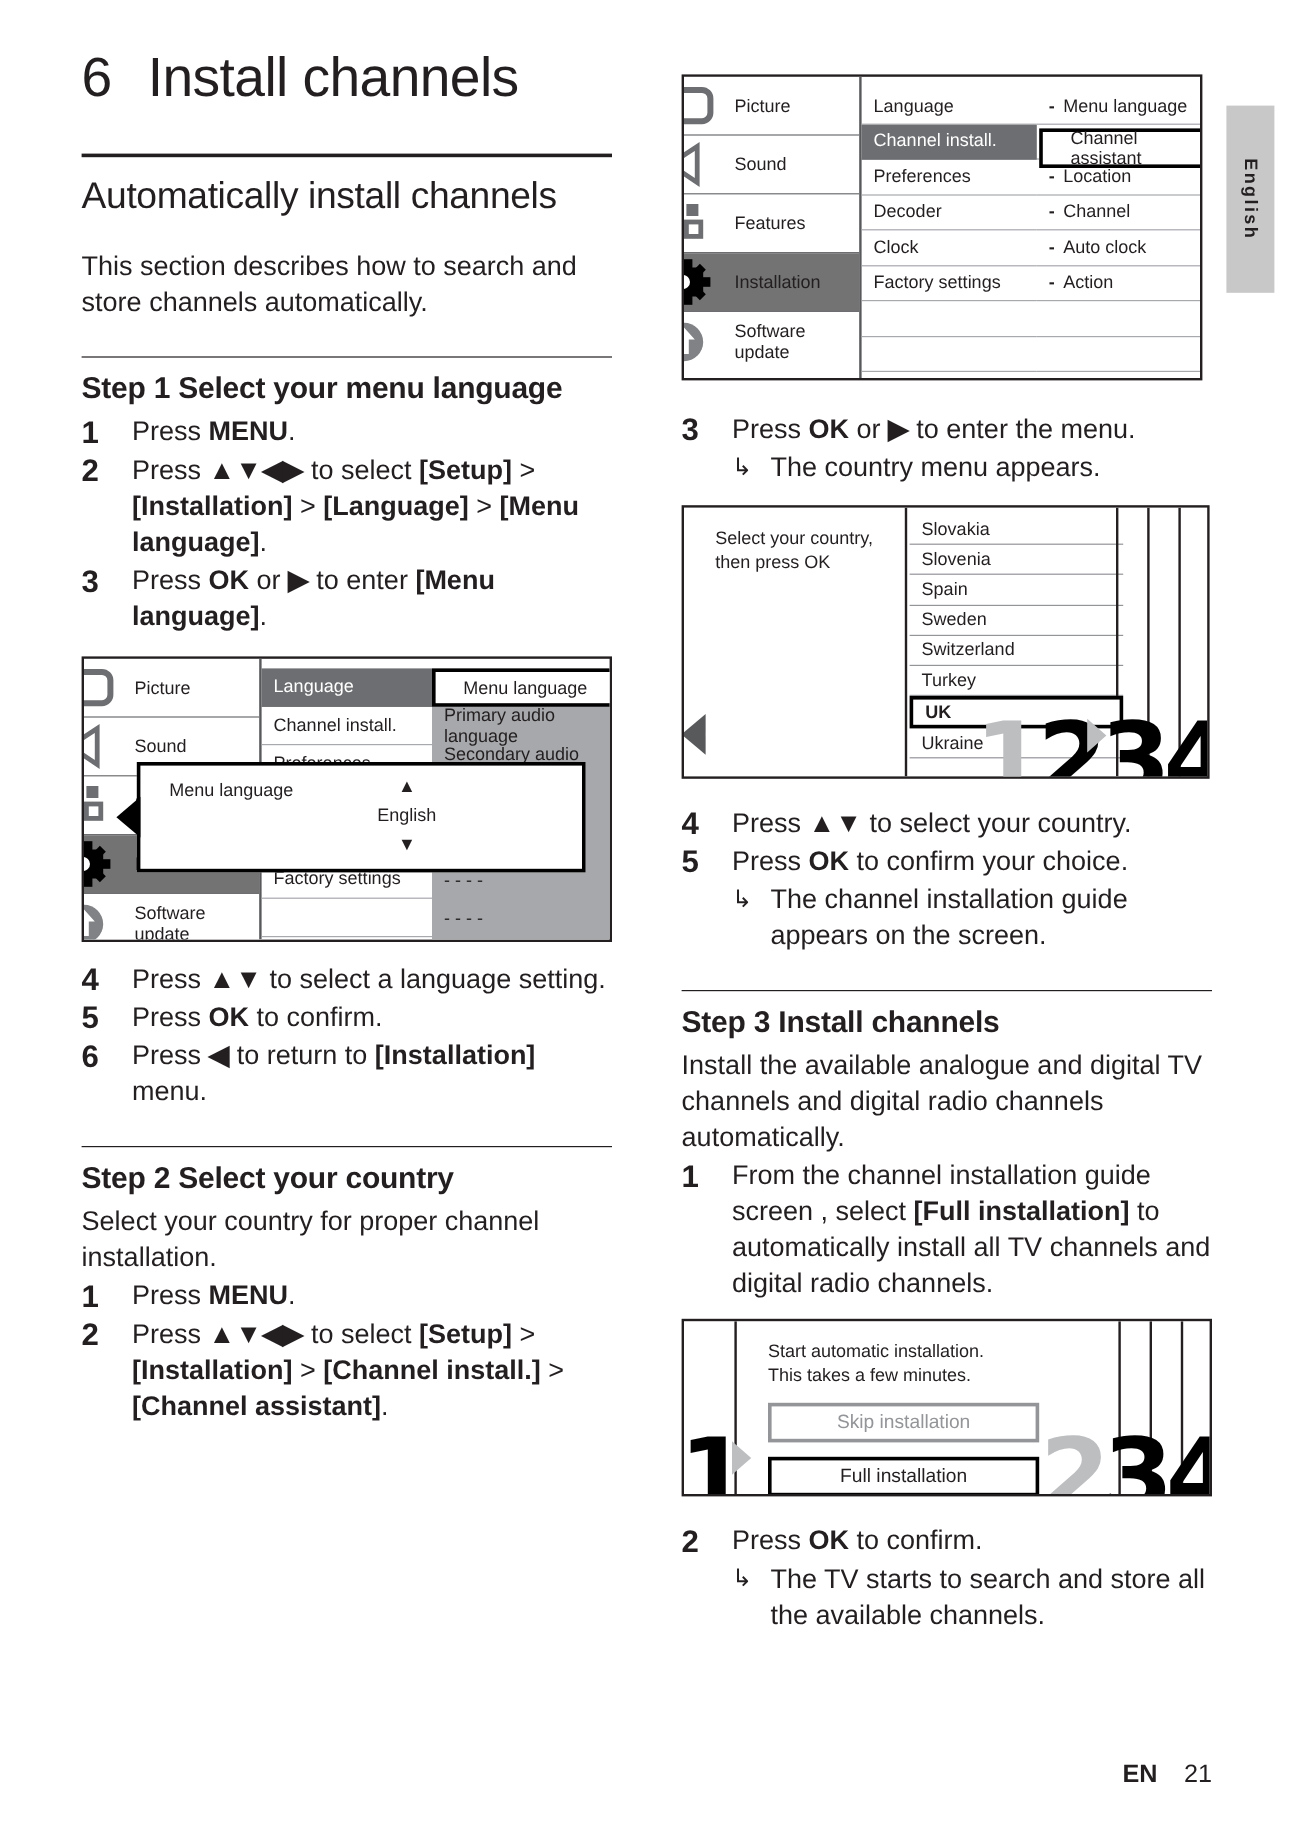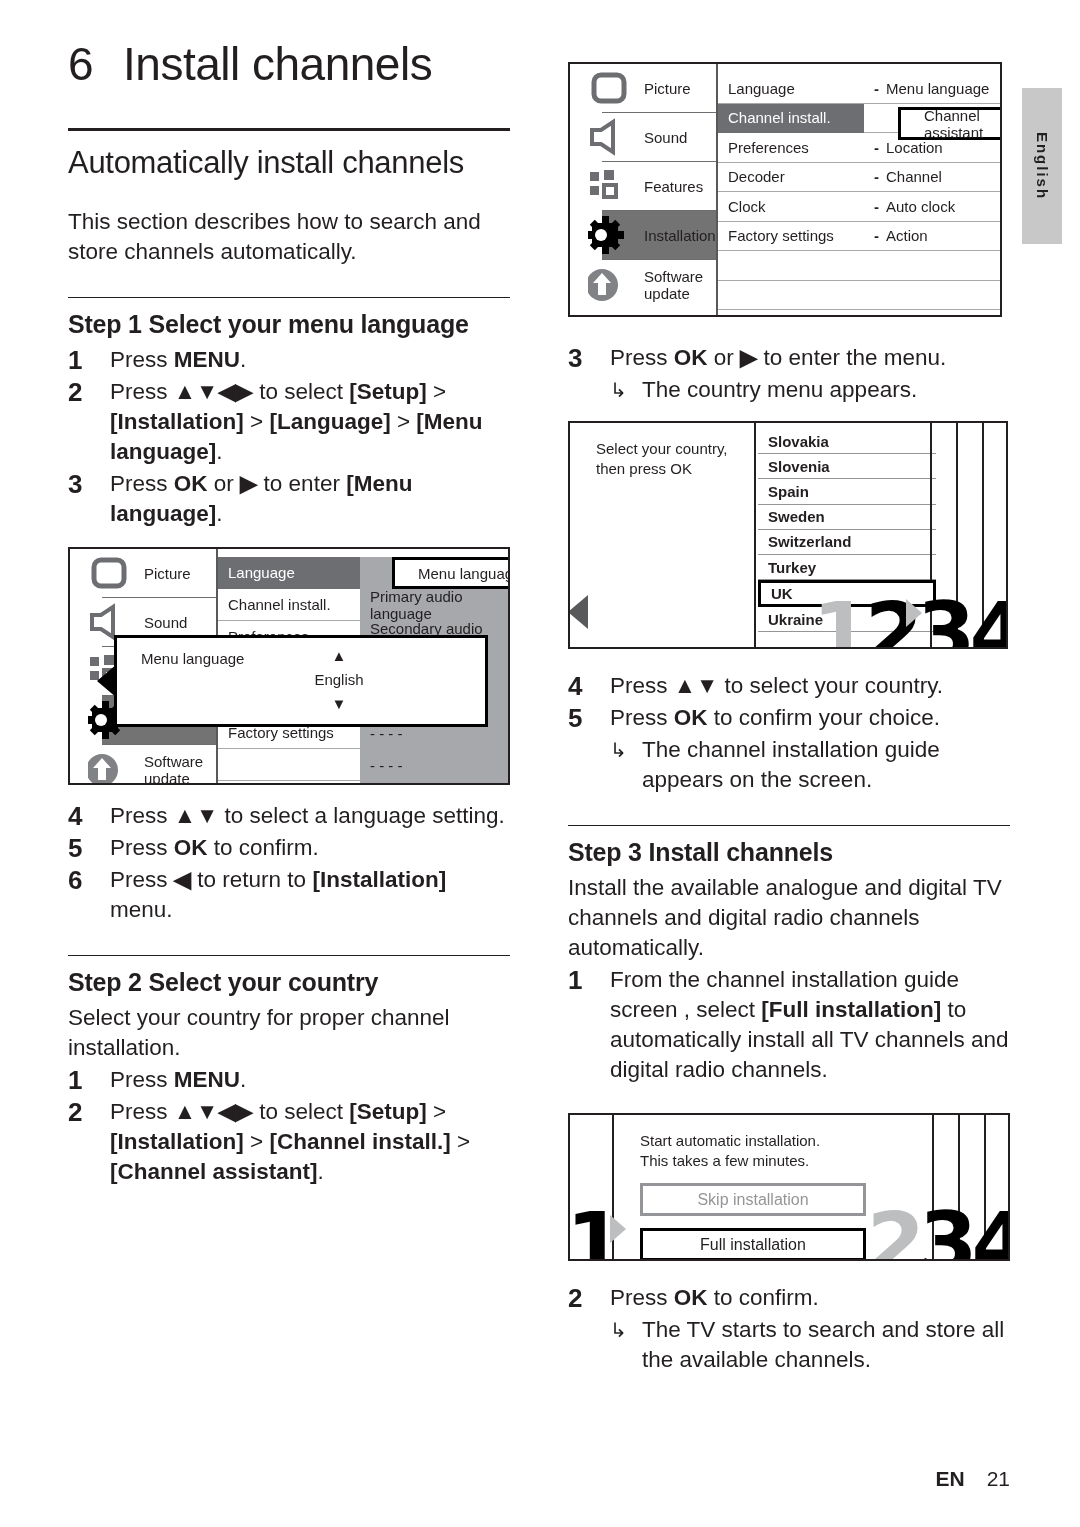--- a/index.html
+++ b/index.html
@@ -78,21 +78,21 @@
     font-size:22.5px; line-height:30px; font-weight:300;
     margin:0 0 0 42px;
   }
   .result .arrow{ flex:0 0 20px; font-size:20px; }
 
   
   .tv{ position:relative; border:2.5px solid #231f20; background:#fff; overflow:hidden; }
 
   .tv-side{
     position:absolute; left:0; top:0; bottom:0; width:148px;
-    border-right:2px solid #58595b; background:#fff;padding-left:32px;
+    border-right:2px solid #58595b; background:#fff;
   }
   .tv-side .row{
     position:relative; height:49px; display:flex; align-items:center;
     padding-left:42px; font-size:15px; color:#231f20;
     border-bottom:1.5px solid #6d6e71;
   }
   .tv-side .row:last-child{ border-bottom:none; }
   .tv-side .row.sel{ background:#737373; }
   .ico{ position:absolute; left:-14px; top:50%; transform:translateY(-50%); width:46px; height:40px; }
 
@@ -101,21 +101,21 @@
   .tv-mid .it, .tv-right .it{
     height:29.5px; display:flex; align-items:center;
     font-size:15px; color:#231f20; padding:0 10px;
     border-bottom:1.5px solid #a7a9ac;
   }
   .tv-mid .it.hl{ background:#6d6e71; color:#fff; border-bottom-color:#6d6e71; }
   .tv-right .it .dash{ margin-right:7px; font-weight:bold; }
   .box-hl{
     position:absolute; border:3px solid #000; background:#fff;
     display:flex; align-items:center; padding-left:23px;
-    font-size:15px; color:#231f20; z-index:5;margin-left:32px;
+    font-size:15px; color:#231f20; z-index:5;
   }
 
   
   #tv1{ width:434px; height:255px; margin-top:22px; }
   #tv1 .tv-mid  { left:148px; width:146px; top:10px; }
   #tv1 .tv-right{ left:294px; right:0; top:10px; }
   #tv1 .box-hl  { left:296px; top:43px; width:138px; height:33px; }
 
   
   #tv2{ width:442px; height:238px; margin-top:18px; }
@@ -144,36 +144,36 @@
   
   #tv3{ width:440px; height:228px; margin-top:16px; }
   #tv3 .c-left{
     position:absolute; left:0;top:0;bottom:0; width:186px;
     border-right:2px solid #231f20; padding:16px 0 0 26px;
     font-size:15px; line-height:20px;
   }
   #tv3 .c-list{ position:absolute; left:188px; top:6px; width:178px; }
   #tv3 .c-list .it{
     height:25.2px; display:flex; align-items:center; padding-left:10px;
-    font-size:15px; border-bottom:1.5px solid #939598;font-weight:bold;
+    font-size:15px; border-bottom:1.5px solid #939598;
   }
   #tv3 .c-list .it.sel{
     border:3px solid #000; font-weight:bold; height:27px; background:#fff;
     position:relative; z-index:4;
   }
   #tv3 .bars{ position:absolute; right:0; top:0; bottom:0; width:76px; }
   #tv3 .bars i{ position:absolute; top:0; bottom:0; width:2px; background:#231f20; }
   #tv3 .larrow{
     position:absolute; left:-2px; bottom:18px;
     width:0;height:0;border-top:17px solid transparent;border-bottom:17px solid transparent;
     border-right:20px solid #58595b;
   }
 
   
-  #tv4{ width:442px; height:148px; margin-top:28px; }
+  #tv4{ width:442px; height:148px; margin-top:14px; }
   #tv4 .i-left{ position:absolute; left:0;top:0;bottom:0; width:44px; border-right:2px solid #231f20; }
   #tv4 .i-body{ position:absolute; left:46px; top:0; right:76px; bottom:0; padding:16px 0 0 24px; }
   #tv4 .i-body .msg{ font-size:15px; line-height:20px; margin-bottom:12px; }
   #tv4 .btn{
     width:226px; height:33px; display:flex; align-items:center; justify-content:center;
     font-size:16px; margin-bottom:12px;
   }
   #tv4 .btn.full{ border:3px solid #000; color:#231f20; font-weight:400; }
   #tv4 .btn.skip{ border:3px solid #939598; color:#939598; }
   #tv4 .bars{ position:absolute; right:0; top:0; bottom:0; width:76px; }

